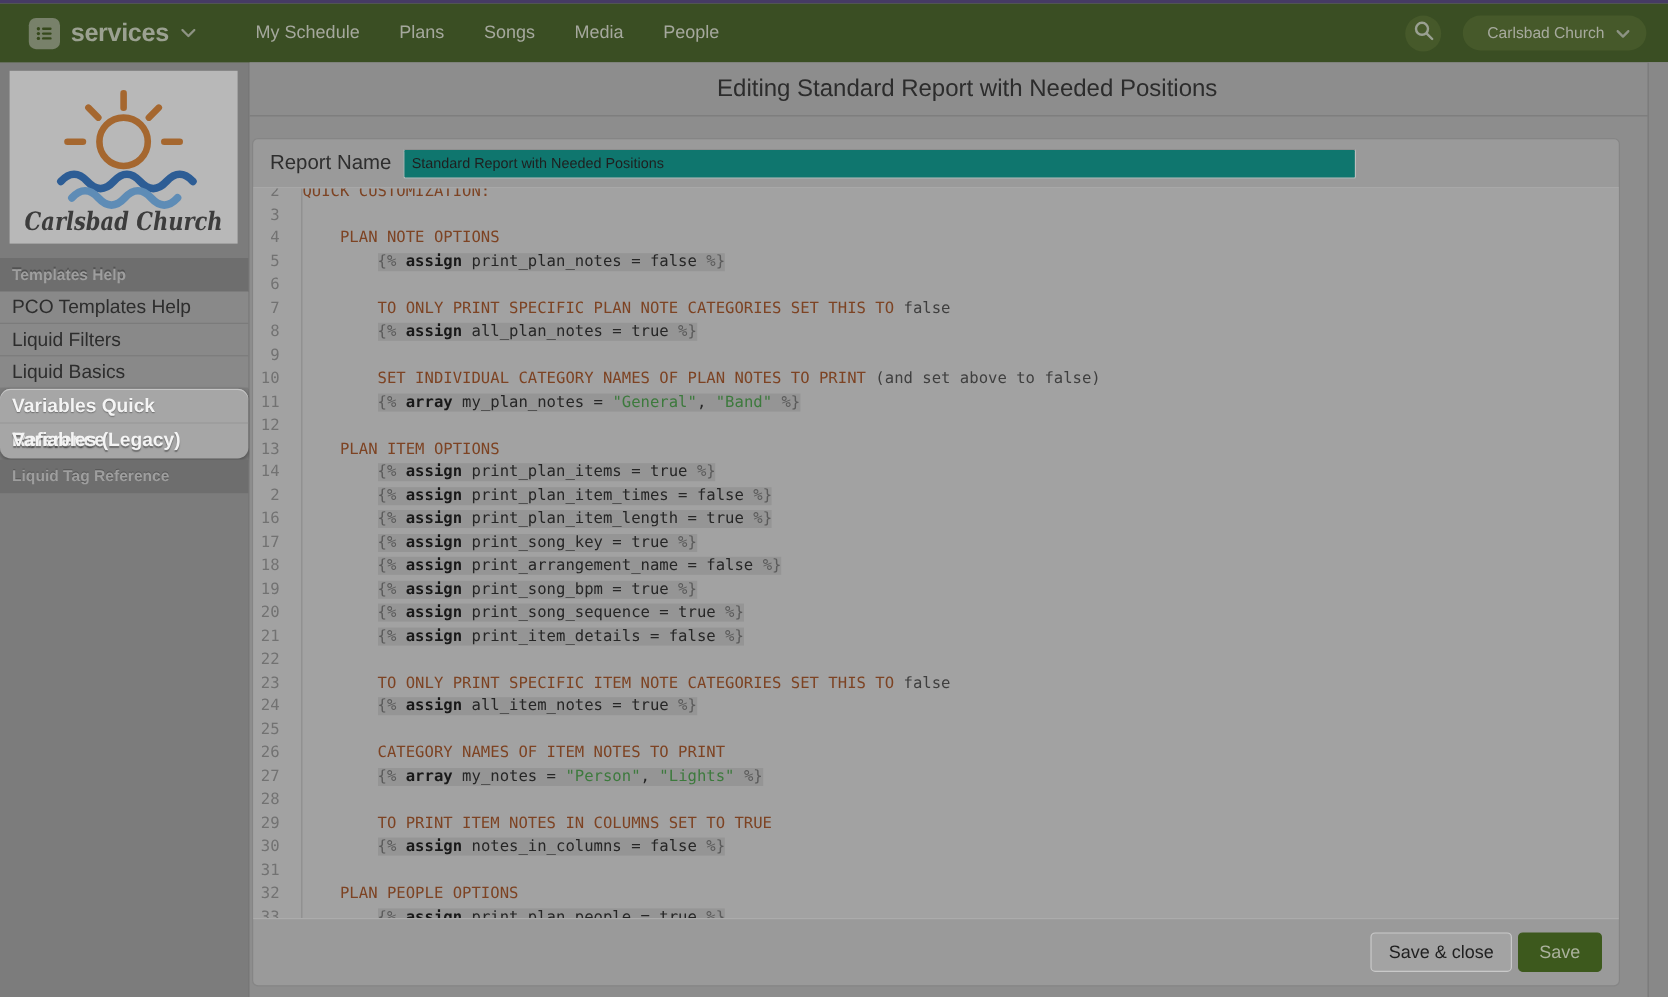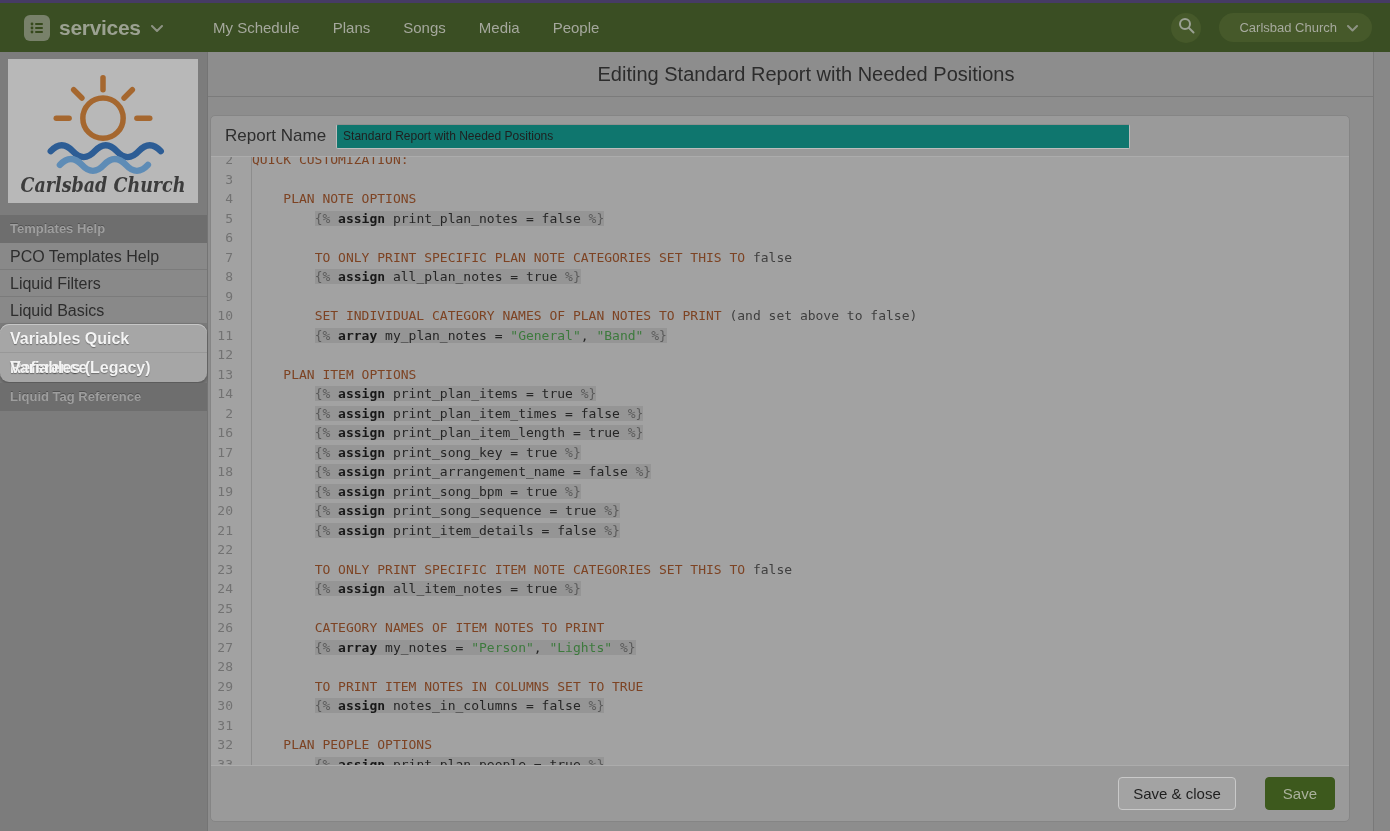--- a/index.html
+++ b/index.html
@@ -53,21 +53,21 @@
   .ct { white-space:pre; padding-left:10px; color:#262626; }
   .tagbg { background:#959595; }
   .tk-c { color:#7d4323; }
   .tk-d { color:#3f3f3f; }
   .tk-g { color:#5b5b5b; }
   .tk-k { color:#191919; font-weight:bold; }
   .tk-p { color:#262626; }
   .tk-s { color:#3d7a3d; }
 
   
-  .panel-footer { height:56px; border-top:1px solid #acacac; display:flex; align-items:center; justify-content:flex-end; gap:29px; padding-right:14px; }
+  .panel-footer { height:56px; border-top:1px solid #acacac; display:flex; align-items:center; justify-content:flex-end; gap:5px; padding-right:14px; }
   .btn { height:33px; font-size:15px; border-radius:4px; cursor:pointer; font-family:"Liberation Sans",sans-serif; }
   .btn-secondary { background:#a3a3a3; border:1px solid #c9c9c9; color:#1f1f1f; padding:0 14px; }
   .btn-primary { background:#3d591d; border:1px solid #3d591d; color:#aab19c; padding:0 17px; }
 </style>
 </head>
 <body>
 
 <div class="topstrip"></div>
 
 <header class="topbar">

